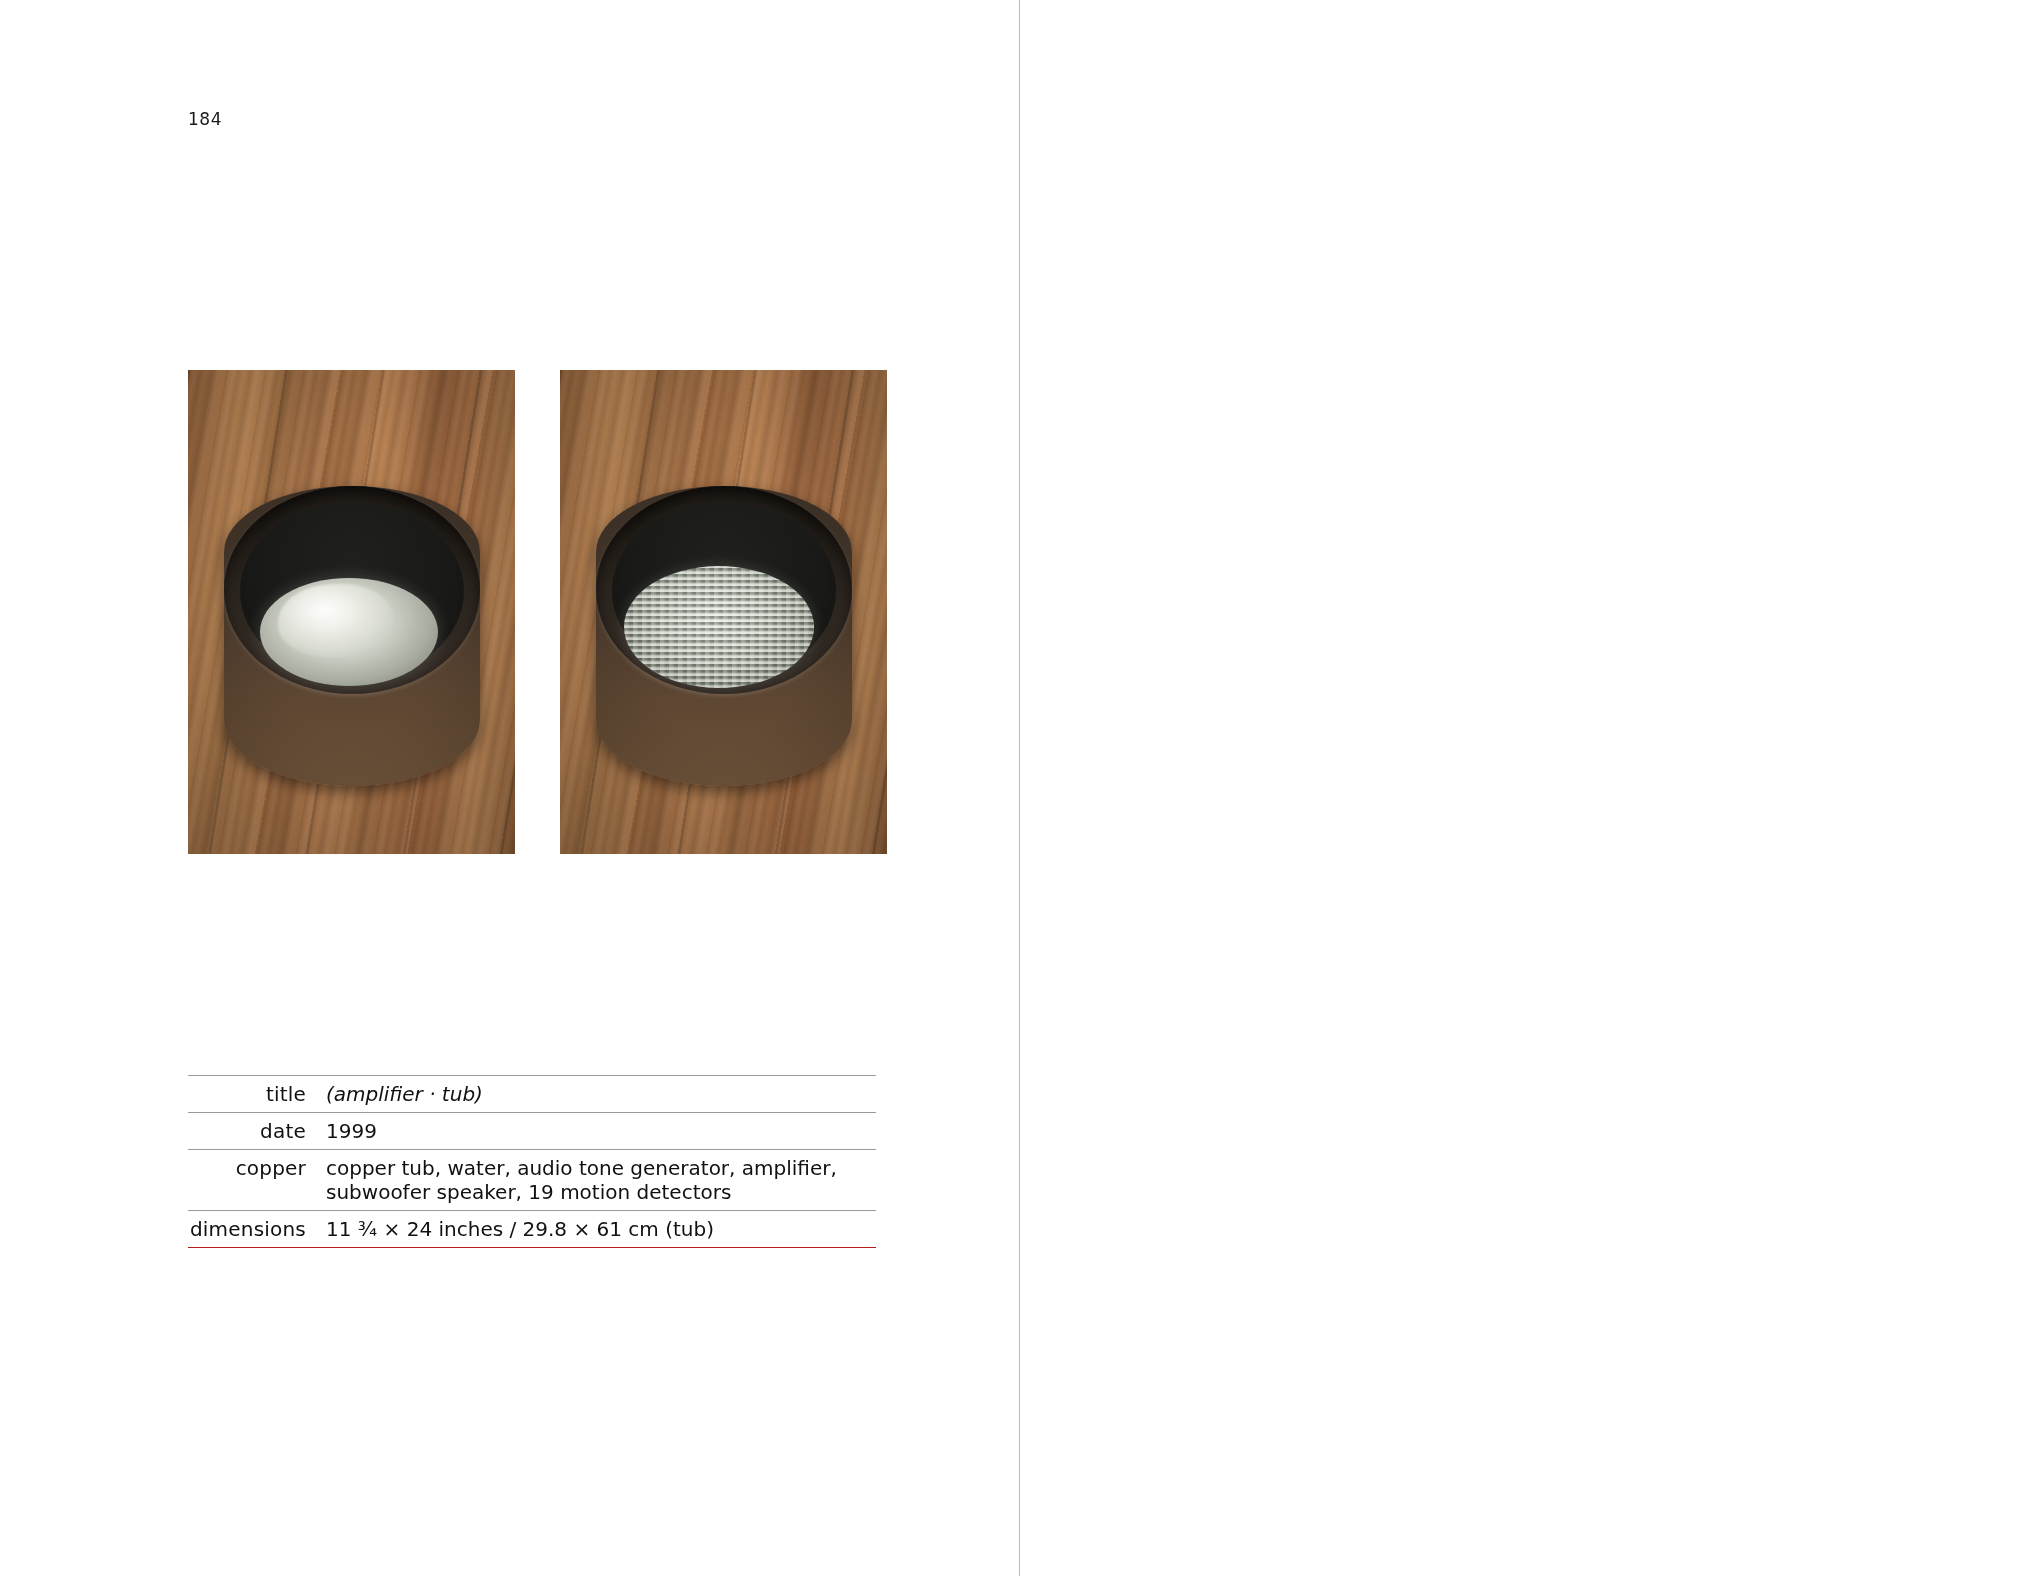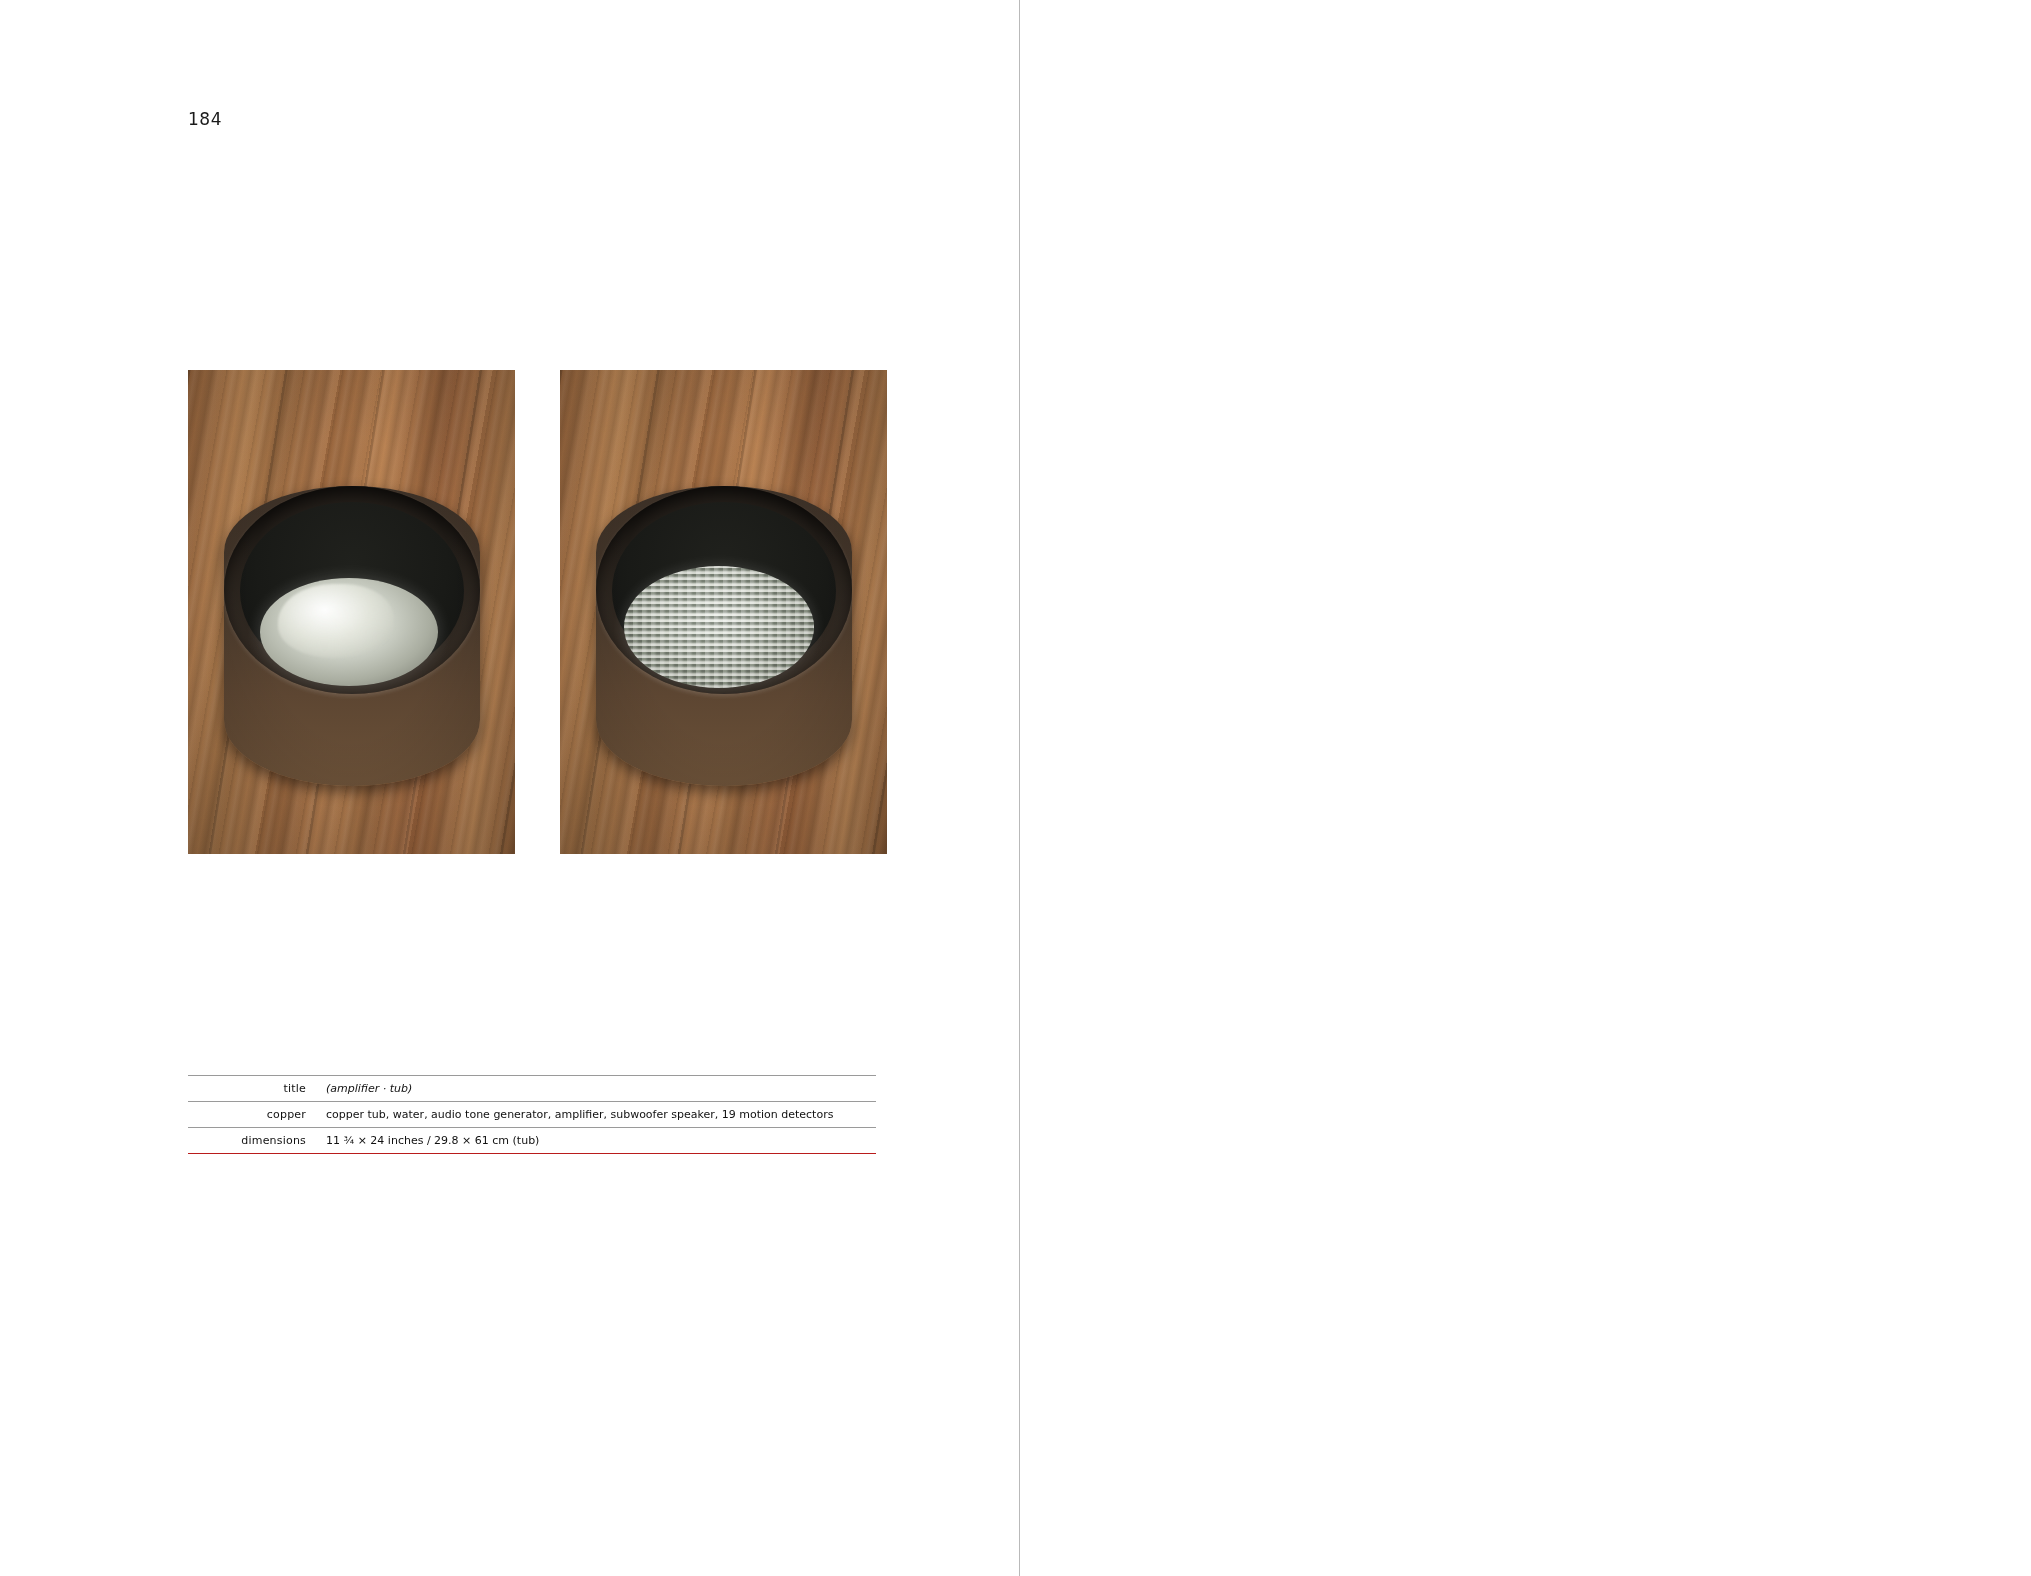--- a/index.html
+++ b/index.html
@@ -145,21 +145,21 @@
     left: 188px;
     top: 1075px;
     width: 688px;
     border-collapse: collapse;
     font-family: "DejaVu Sans", sans-serif;
   }
   .caption-table tr { border-top: 1px solid #9a9a9a; }
   .caption-table tr:last-child { border-bottom: 1px solid #b91c1c; }
   .caption-table td {
     padding: 6px 0 6px 0;
-    font-size: 11px;
+    font-size: 20px;
     color: #111;
     vertical-align: baseline;
   }
   .cap-key {
     width: 118px;
     text-align: right;
     padding-right: 14px !important;
     letter-spacing: 0.2px;
   }
   .cap-val { padding-left: 6px !important; }
@@ -196,20 +196,24 @@
       <div class="vignette"></div>
     </div>
 
     <table class="caption-table">
       <tbody>
           <tr>
         <td class="cap-key">title</td>
         <td class="cap-val"><em>(amplifier · tub)</em></td>
       </tr>
       <tr>
+        <td class="cap-key">date</td>
+        <td class="cap-val">1999</td>
+      </tr>
+      <tr>
         <td class="cap-key">copper</td>
         <td class="cap-val">copper tub, water, audio tone generator, amplifier, subwoofer speaker, 19 motion detectors</td>
       </tr>
       <tr>
         <td class="cap-key">dimensions</td>
         <td class="cap-val">11 ¾ × 24 inches / 29.8 × 61 cm (tub)</td>
       </tr>
     </tbody>
       </table>
 

